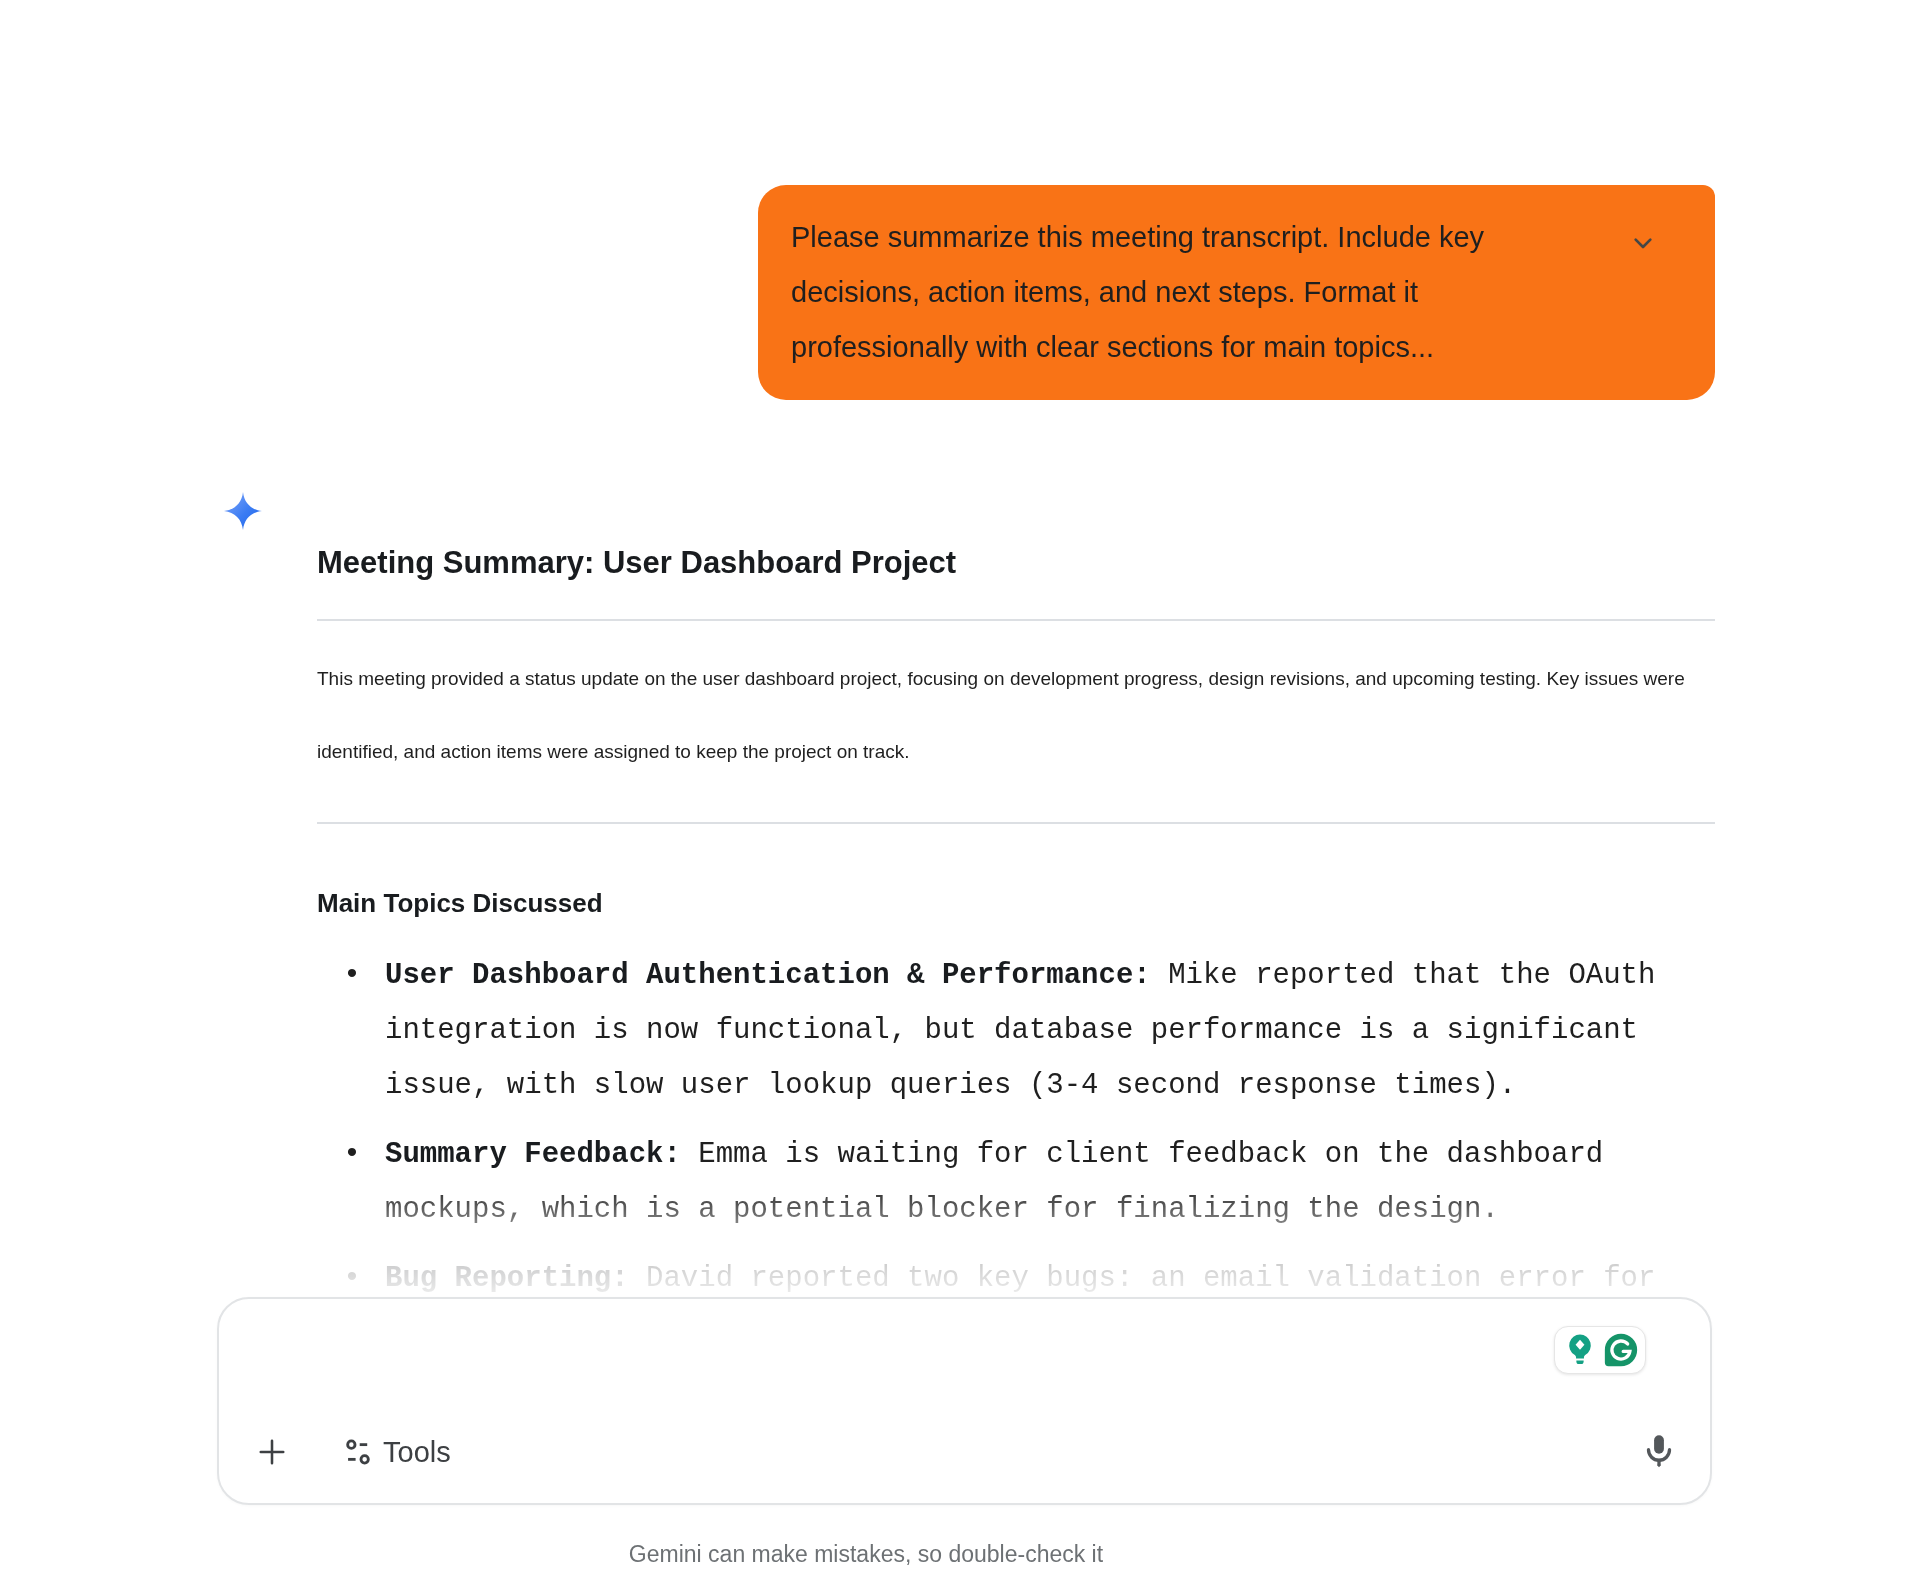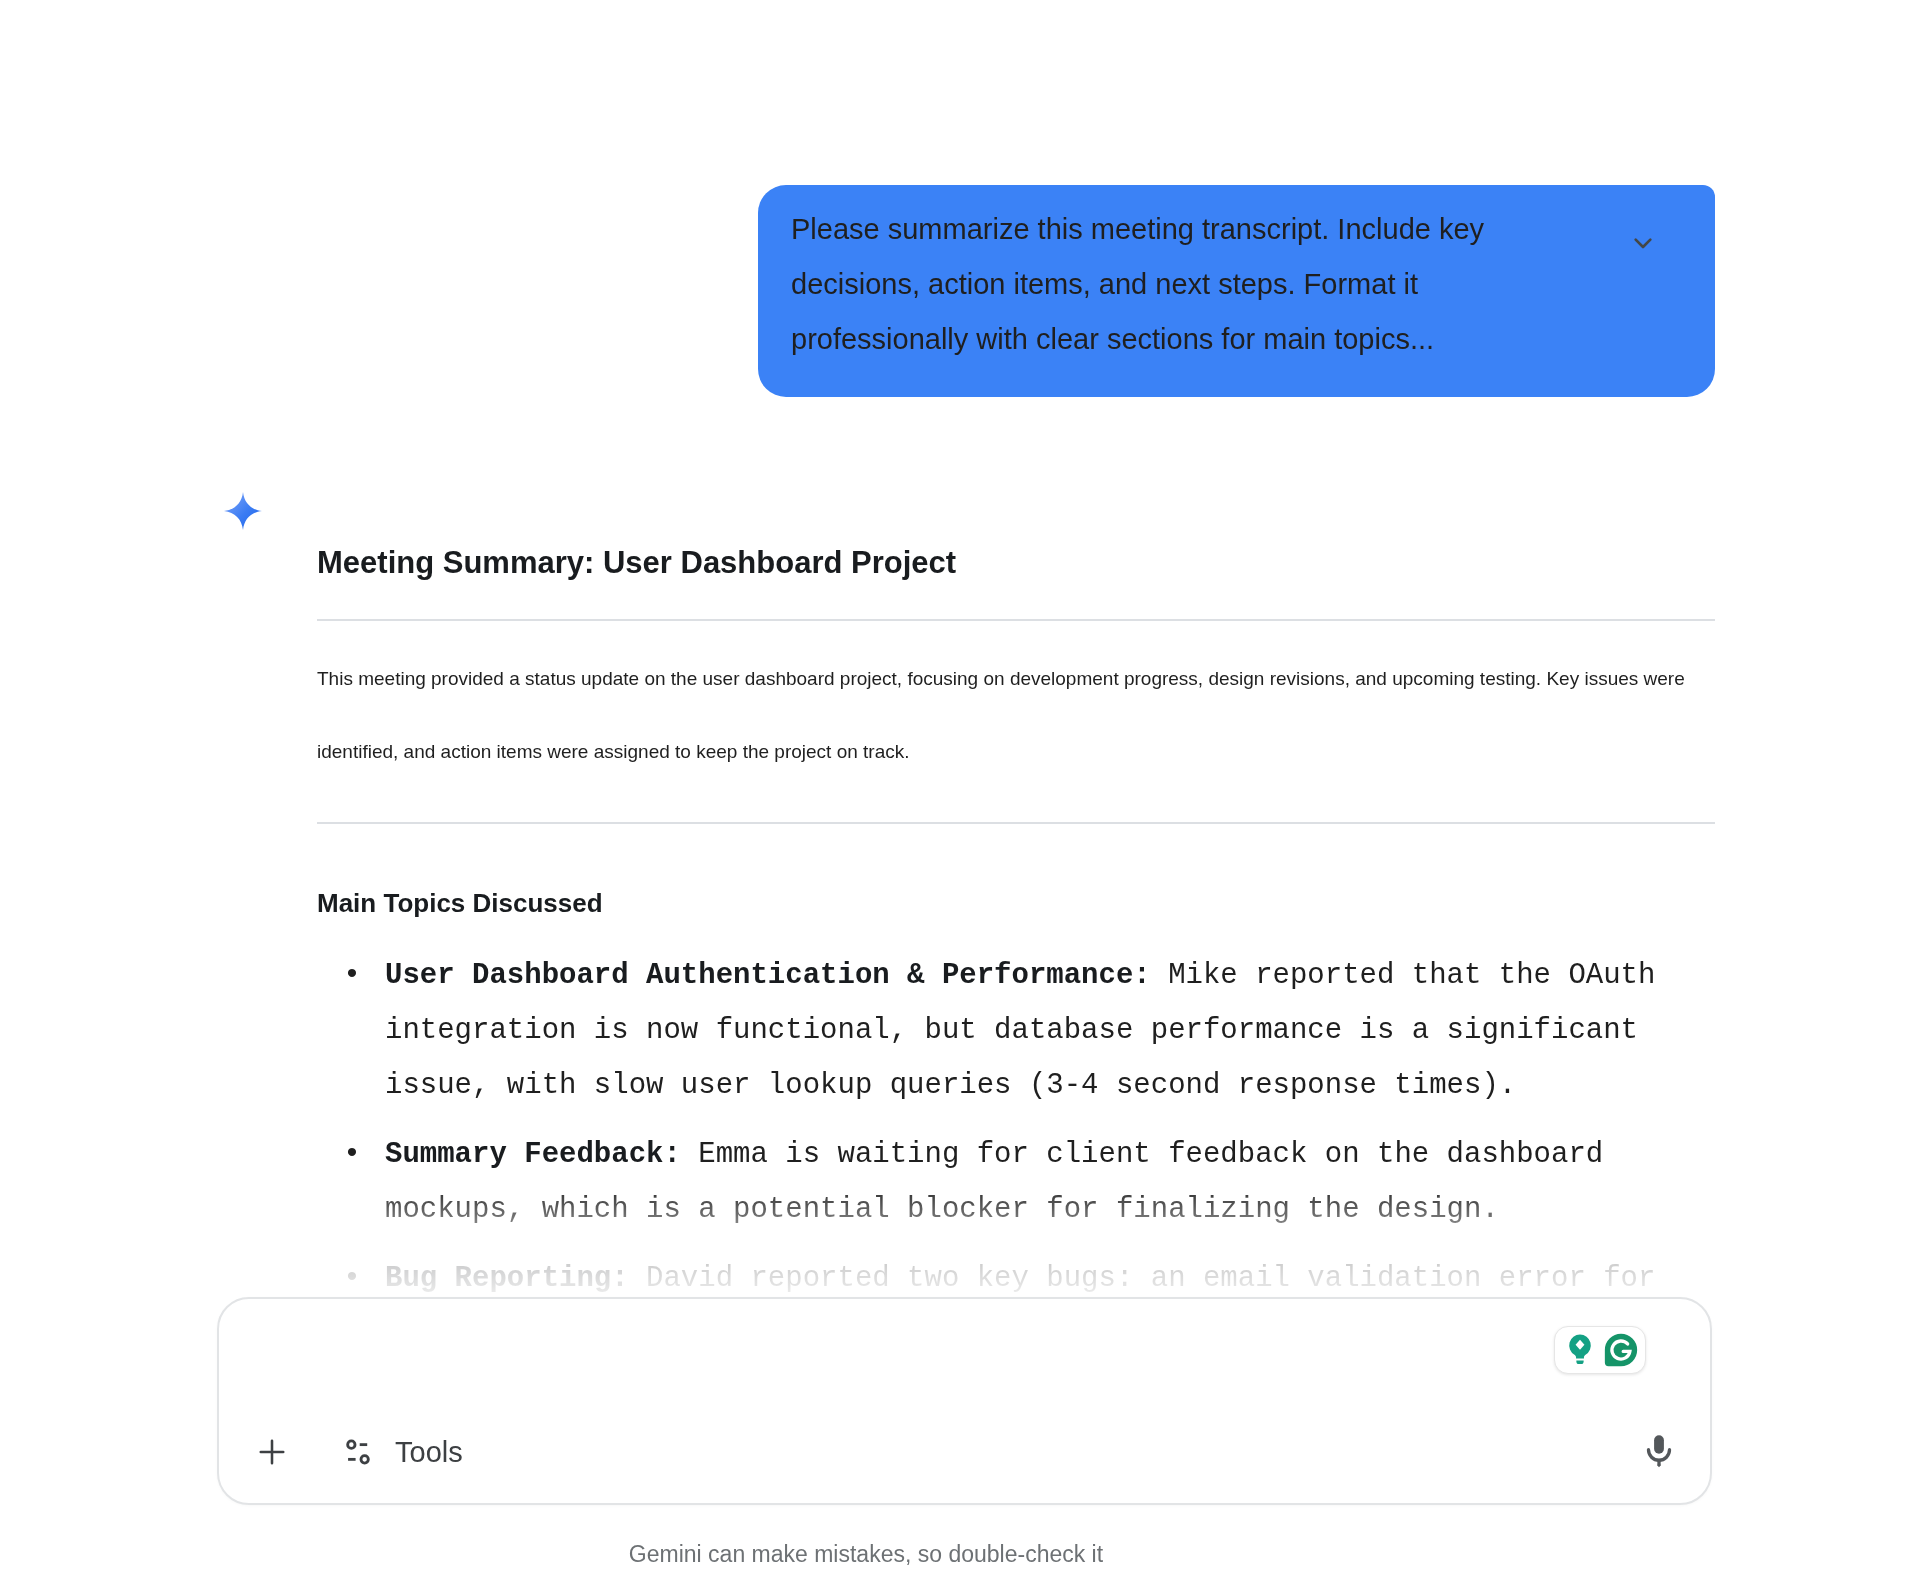--- a/index.html
+++ b/index.html
@@ -13,23 +13,23 @@
     color: #1f1f1f;
   }
 
   
   .user-bubble {
     position: absolute;
     left: 758px;
     top: 185px;
     width: 957px;
     min-height: 212px;
-    background: #3b82f6;
+    background: #f97316;
     border-radius: 28px 12px 28px 28px;
-    padding: 17px 130px 25px 33px;
+    padding: 25px 130px 25px 33px;
   }
   .user-bubble .bubble-text {
     width: 805px;
     font-size: 29px;
     line-height: 55px;
     color: #1f1f1f;
   }
   .bubble-collapse {
     position: absolute;
     top: 38px;
@@ -171,21 +171,21 @@
     border: none;
     background: transparent;
     cursor: pointer;
     padding: 0;
   }
   .icon-btn svg { display: block; }
   .add-btn   { left: 33px;  top: 133px; width: 40px; height: 40px; }
   .add-btn svg { width: 36px; height: 36px; margin: auto; }
   .tools-btn {
     left: 122px; top: 130px;
-    display: flex; align-items: center; gap: 20px;
+    display: flex; align-items: center; gap: 8px;
     height: 46px;
     font-family: "Liberation Sans", sans-serif;
     font-size: 29px;
     color: #3d4043;
   }
   .tools-btn svg { width: 34px; height: 34px; }
   .mic-btn { left: 1416px; top: 128px; width: 48px; height: 48px; }
   .mic-btn svg { width: 42px; height: 42px; margin: auto; }
 
   

